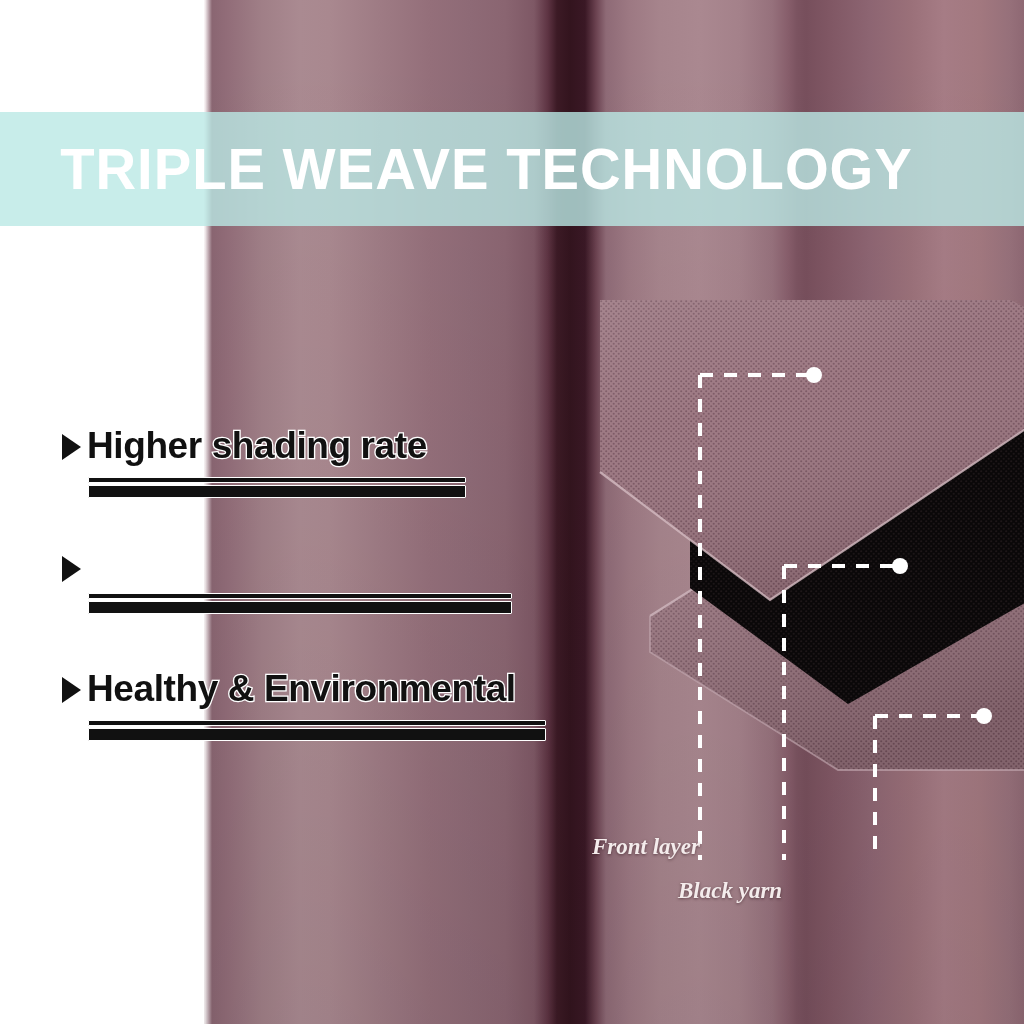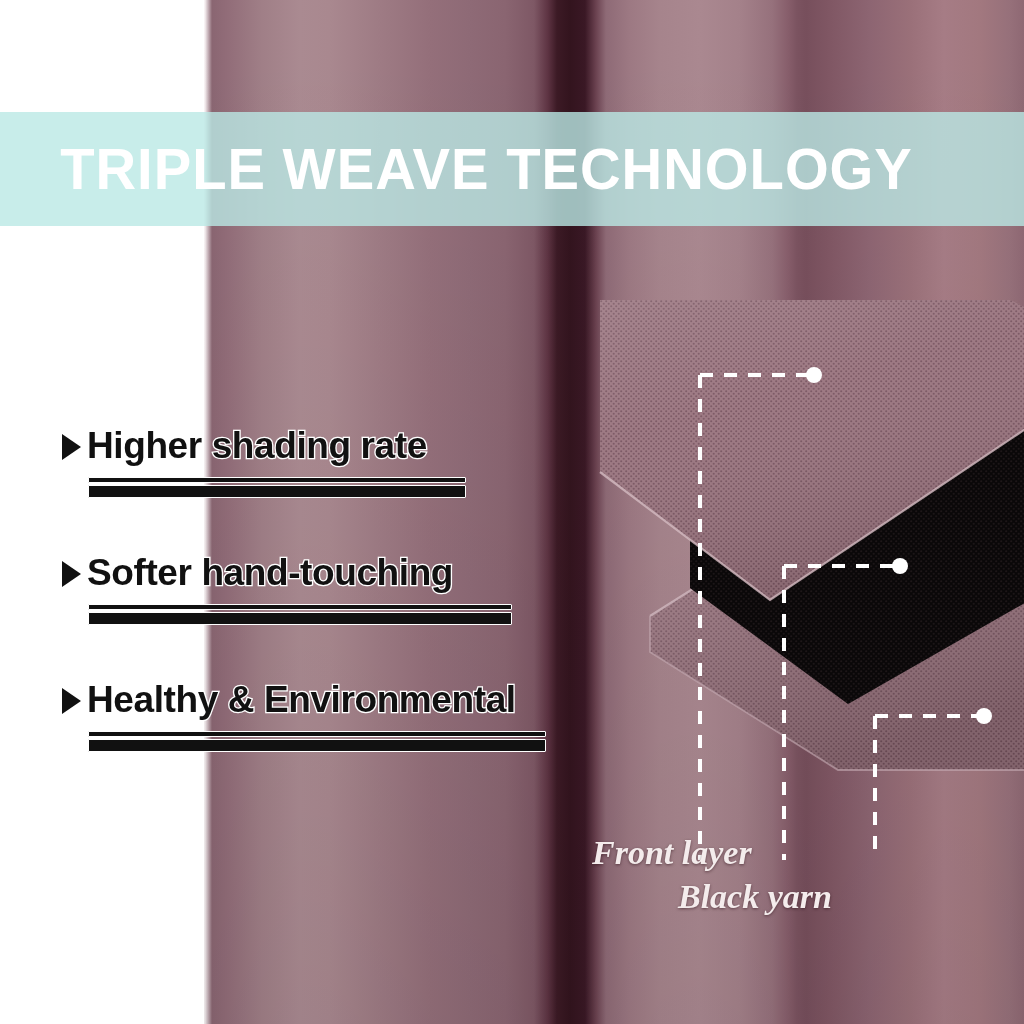--- a/index.html
+++ b/index.html
@@ -174,21 +174,21 @@
   }
   .swatch-stack svg { display: block; }
 
   
   .callout-label {
     position: absolute;
     color: #f4ecec;
     font-family: "Liberation Serif", serif;
     font-style: italic;
     font-weight: 700;
-    font-size: 34px;
+    font-size: 23px;
     white-space: nowrap;
     text-shadow: 0 1px 3px rgba(40,12,20,0.55);
   }
   #label-front { left: 592px; top: 834px; }
   #label-black { left: 678px; top: 878px; }
   #label-back  { left: 758px; top: 925px; }
 </style>
 </head>
 <body>
 
@@ -273,21 +273,20 @@
       </div>
       <div class="feature-rule" style="width:378px">
         <div class="rule-thin"></div>
         <div class="rule-thick"></div>
       </div>
     </div>
 
     <div class="feature">
       <div class="feature-row">
         <div class="bullet-tri"></div>
-        <div class="feature-text">Softer hand-touching</div>
       </div>
       <div class="feature-rule" style="width:424px">
         <div class="rule-thin"></div>
         <div class="rule-thick"></div>
       </div>
     </div>
 
     <div class="feature">
       <div class="feature-row">
         <div class="bullet-tri"></div>

